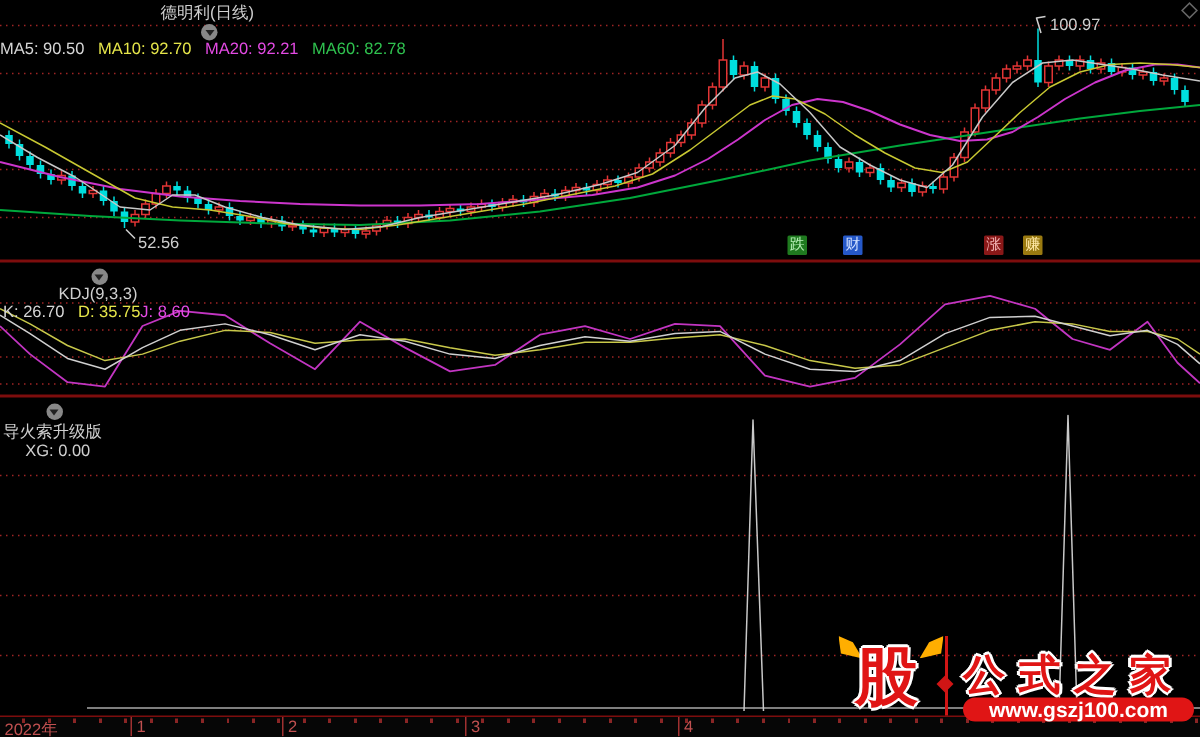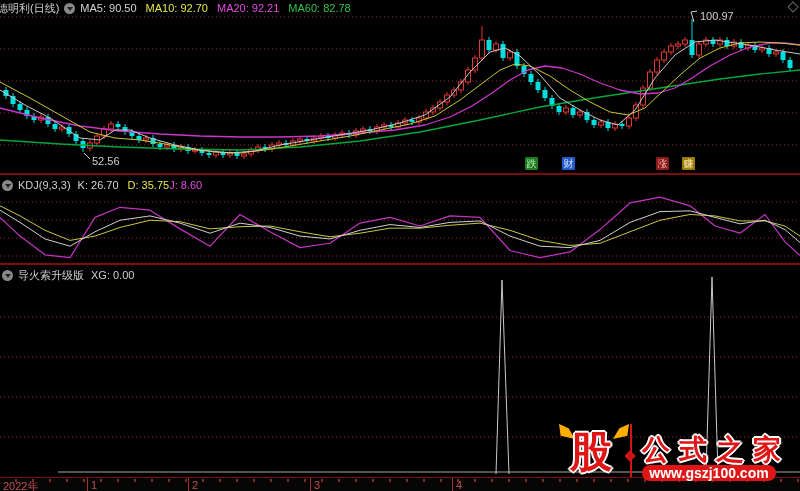--- a/index.html
+++ b/index.html
@@ -1,19 +1,19 @@
 <!DOCTYPE html>
 <html><head>
 <meta charset="utf-8">
 <style>
   html,body{margin:0;padding:0;background:#111;}
   .screen{position:relative;width:800px;height:491px;background:#000;overflow:hidden;
     font-family:"Liberation Sans","DejaVu Sans",sans-serif;font-size:11px;}
   #chart-layer{position:absolute;left:0;top:0;width:800px;height:477px;z-index:1;}
-  .panel-header{position:absolute;display:flex;align-items:center;z-index:5;color:#cfcfcf;white-space:nowrap;}
+  .panel-header{position:absolute;display:flex;align-items:center;z-index:5;color:#cfcfcf;white-space:nowrap;flex-direction:column;}
   .titlebar{left:0;top:1px;height:14px;}
   .sym{margin-left:-3px;color:#cfcfcf;}
   .dd-icon{width:11px;height:11px;border-radius:50%;background:#888;display:inline-flex;
     align-items:center;justify-content:center;margin:0 5px;flex:0 0 auto;}
   .dd-icon i{display:block;width:0;height:0;border:3px solid transparent;border-top:4px solid #222;margin-top:4px;}
   .ma-label{margin-right:9px;}
   .kdj-header{left:2px;top:179px;height:12px;}
   .sig-header{left:2px;top:269px;height:12px;}
   .hdr-gap{margin-right:7px;}
   .marker{position:absolute;top:157px;width:13px;height:13px;line-height:13px;text-align:center;
@@ -32,21 +32,21 @@
     text-shadow:2px 0 0 #fff,-2px 0 0 #fff,0 2px 0 #fff,0 -2px 0 #fff,
       1px 1px 0 #fff,-1px -1px 0 #fff,1px -1px 0 #fff,-1px 1px 0 #fff;}
   .gu-wrap{position:absolute;left:8px;top:8px;width:58px;height:50px;}
   .gu{position:absolute;left:6px;top:0px;font-size:42px;line-height:46px;}
   .horn{position:absolute;width:16px;height:15px;background:#ffae00;top:-5px;}
   .horn-l{left:-5px;clip-path:polygon(0 0,60% 28%,100% 100%,10% 78%);}
   .horn-r{right:-7px;clip-path:polygon(100% 0,40% 28%,0 100%,90% 78%);}
   .logo-sep{position:absolute;left:74px;top:3px;width:2px;height:53px;background:#d01515;}
   .logo-diamond{position:absolute;left:70px;top:31px;width:8px;height:8px;background:#d01515;transform:rotate(45deg);}
   .gsjz{position:absolute;left:86px;top:10px;font-size:28px;letter-spacing:9px;white-space:nowrap;}
-  .url-pill{position:absolute;left:86px;top:44px;width:134px;height:16px;background:#e01515;
+  .url-pill{position:absolute;left:86px;top:44px;width:154px;height:16px;background:#e01515;
     border-radius:10px;color:#fff;font-weight:bold;font-size:14px;line-height:16px;text-align:center;
     font-family:"Liberation Sans",sans-serif;}
 </style>
 </head>
 <body>
 
 <div class="screen">
 
   <div id="chart-layer"><svg width="800" height="477" viewBox="0 0 800 477" xmlns="http://www.w3.org/2000/svg">
         <line x1="0" y1="17" x2="800" y2="17" stroke="#9e2424" stroke-width="1" stroke-dasharray="1 3"></line>

